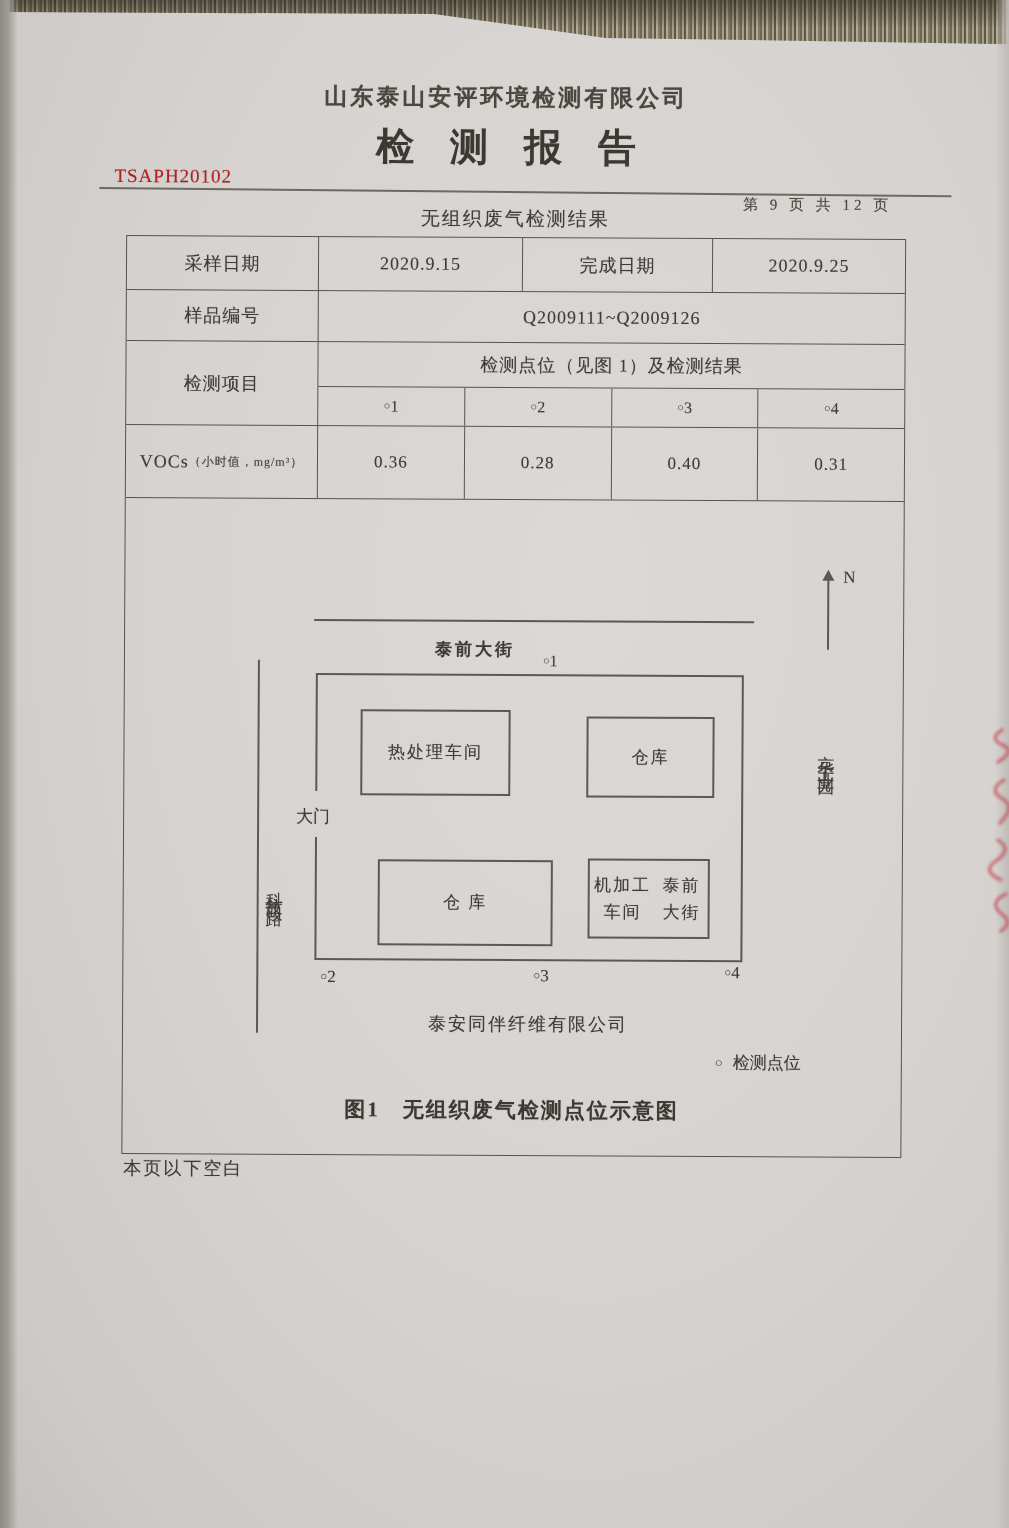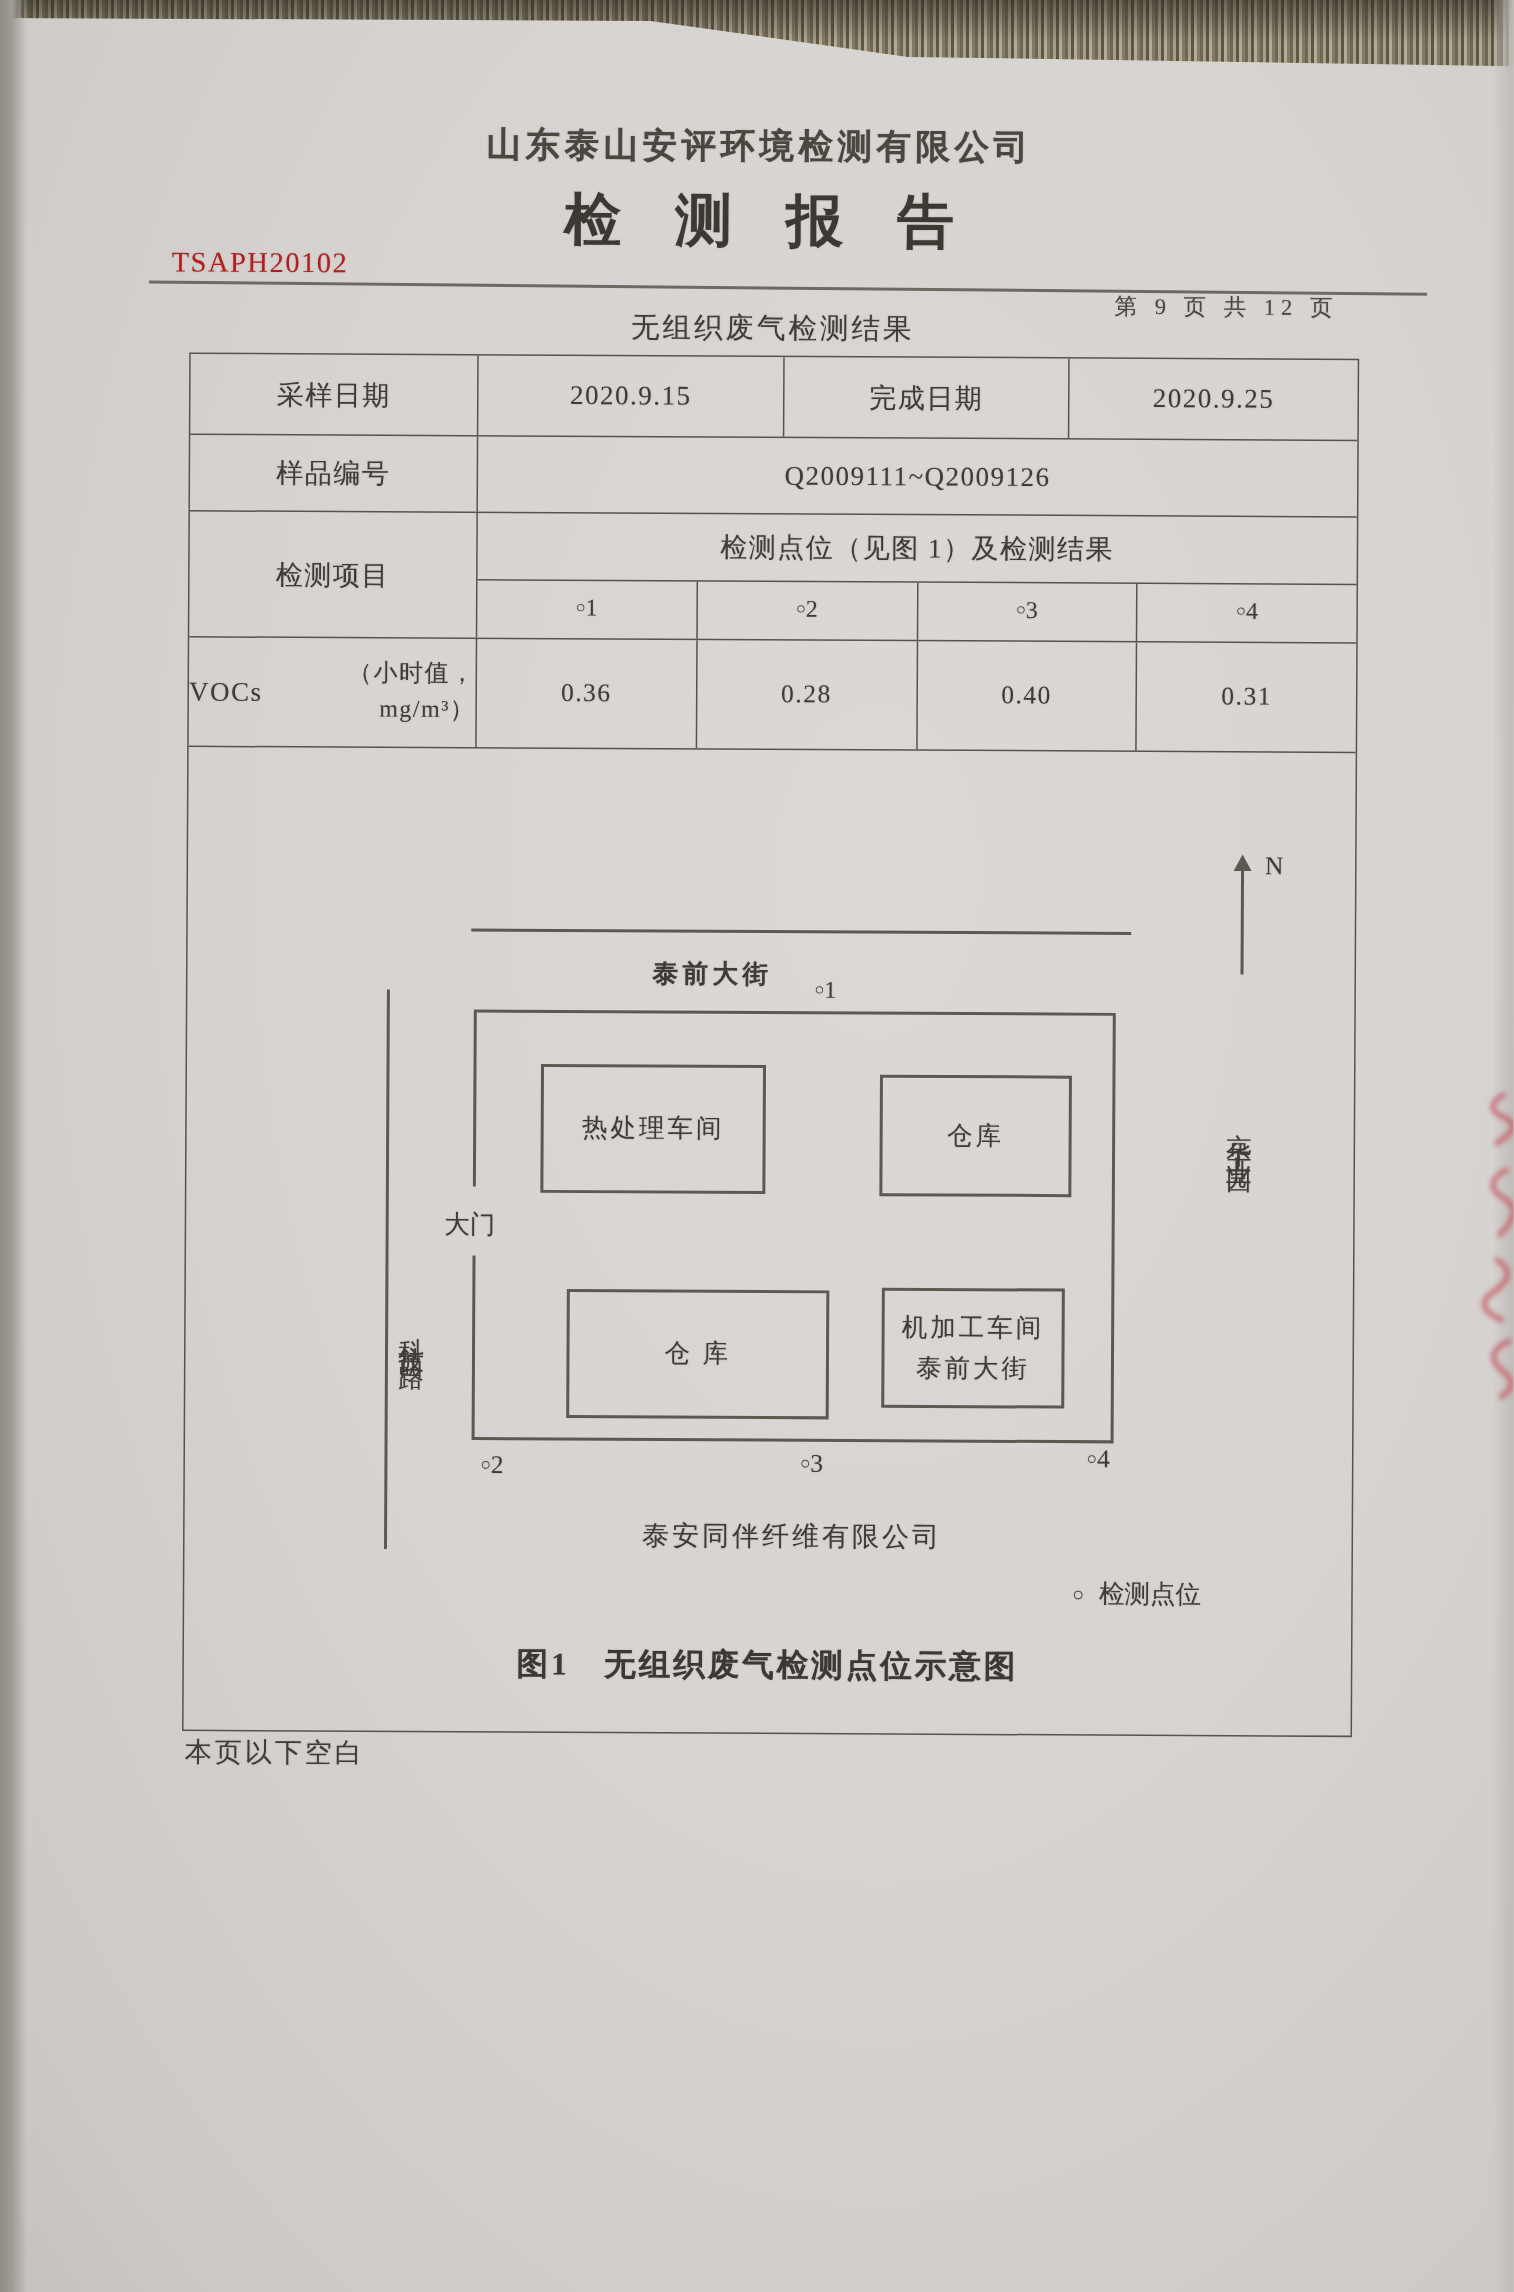--- a/index.html
+++ b/index.html
@@ -67,21 +67,21 @@
   .rowC{height:83px;}
   .rowC-right{flex:1;display:flex;flex-direction:column;border-left:1px solid #57544d;}
   .rowC-top{height:45px;display:flex;align-items:center;justify-content:center;font-size:18px;letter-spacing:1px;}
   .rowC-bot{height:38px;display:flex;border-top:1px solid #57544d;}
   .rowC-bot .pc{flex:1;display:flex;align-items:center;justify-content:center;
      border-left:1px solid #57544d;font-size:16px;}
   .rowC-bot .pc:first-child{border-left:none;}
   .rowD{height:72px;}
   .rowD .vc{flex:1;font-size:17px;}
   .voc-label{flex-direction:row;line-height:1.5;}
-  .voc-unit{font-size:16px;}
+  .voc-unit{font-size:12px;}
   .pt{display:inline-block;}
   .pt::first-letter{font-size:68%;vertical-align:2px;}
 
   
   .dg{height:655px;position:relative;border-top:1px solid #57544d;font-size:17px;}
   .abs{position:absolute;}
   .hline{height:2px;background:#5c5951;}
   .vline{width:2px;background:#5c5951;}
   .box{border:2px solid #5c5951;display:flex;align-items:center;justify-content:center;
        text-align:center;letter-spacing:2px;line-height:1.6;}
@@ -181,21 +181,21 @@
       <div class="abs soft" style="left:310px;top:138px;letter-spacing:3px;font-weight:bold;">泰前大街</div>
       <span class="abs pt soft" style="left:418px;top:152px;font-size:16px;">○1</span>
 
       <div class="abs box" style="left:191px;top:174px;width:424px;height:283px;"></div>
       <div class="abs gate-gap"></div>
       <div class="abs soft" style="left:172px;top:306px;font-family:Liberation Mono, monospace;">大门</div>
 
       <div class="abs box soft" style="left:236px;top:210px;width:146px;height:82px;">热处理车间</div>
       <div class="abs box soft" style="left:462px;top:216px;width:124px;height:77px;">仓库</div>
       <div class="abs box soft" style="left:226px;top:360px;width:171px;height:82px;margin-left:28px;">仓 库</div>
-      <div class="abs box" style="left:464px;top:358px;width:118px;height:76px;flex-direction:column;">
+      <div class="abs box" style="left:464px;top:358px;width:118px;height:76px;flex-direction:row;">
         <span class="soft">机加工车间</span>
         <span class="soft">泰前大街</span>
       </div>
 
       <div class="abs vtext soft" style="left:690px;top:240px;">京华工业园</div>
 
       <div class="abs vline" style="left:133px;top:161px;height:373px;"></div>
       <div class="abs vtext soft" style="left:139px;top:380px;">科技西路</div>
 
       <span class="abs pt soft" style="left:197px;top:468px;font-size:17px;">○2</span>

